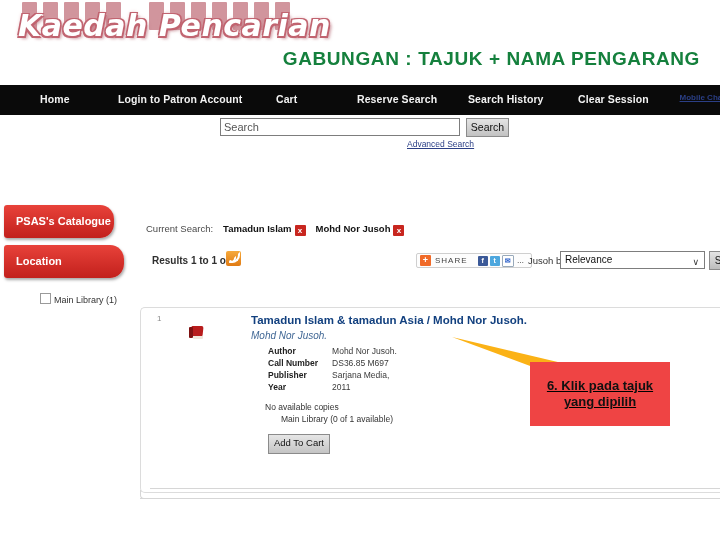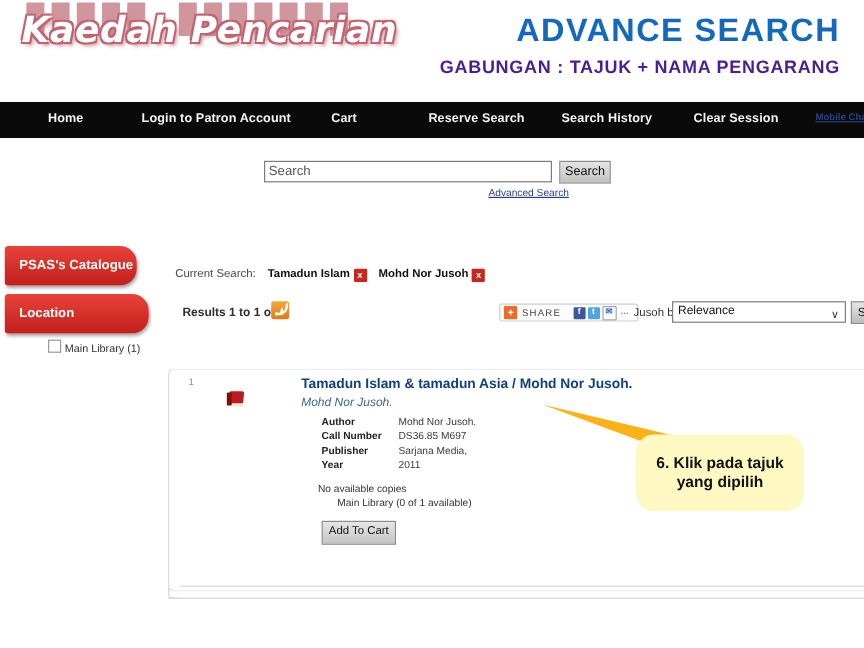--- a/index.html
+++ b/index.html
@@ -80,23 +80,23 @@
     font-weight: bold;
     color: #1569bd;
     letter-spacing: 1.2px;
     white-space: nowrap;
     text-align: right;
   }
   .title-sub {
     position: absolute;
     right: 20px;
     top: 48px;
-    font-size: 15px;
-    font-weight: bold;
-    color: #4c1d95;
+    font-size: 19px;
+    font-weight: bold;
+    color: #15803d;
     letter-spacing: .6px;
     white-space: nowrap;
     text-align: right;
   }
 
   
   .webshot {
     position: absolute;
     left: 0;
     top: 85px;
@@ -130,21 +130,21 @@
     font-size: 8px;
     font-weight: bold;
     color: #2b3f86;
     text-decoration: underline;
     white-space: nowrap;
   }
 
   
   .search-row {
     position: absolute;
-    left: 0; top: 46px;
+    left: 0; top: 30px;
     width: 656px;
     height: 38px;
   }
   .search-input {
     position: absolute;
     left: 220px;
     top: 3px;
     width: 240px;
     height: 18px;
     border: 1px solid #7d7d7d;
@@ -195,21 +195,21 @@
     padding-left: 12px;
     box-sizing: border-box;
     white-space: nowrap;
   }
   #facet-catalogue { left: 4px; top: 120px; width: 110px; }
   #facet-location  { left: 4px; top: 160px; width: 120px; }
 
   .facet-check-row {
     position: absolute;
     left: 12px;
-    top: 198px;
+    top: 208px;
     font-size: 9px;
     color: #333;
     white-space: nowrap;
     padding-left: 28px;
   }
   .facet-check-row .cb {
     display: inline-block;
     width: 9px; height: 9px;
     border: 1px solid #9a9a9a;
     background: #fff;
@@ -517,26 +517,27 @@
     border-radius: 0 0 0 4px;
   }
 
   
   .callout {
     position: absolute;
     left: 530px;
     top: 362px;
     width: 140px;
     height: 64px;
-    background: #fef9c3;
-    border-radius: 15px;
+    background: #ef4444;
+    border-radius: 0;
     z-index: 40;
     display: flex;
     align-items: center;
     justify-content: center;
+    text-decoration: underline;
   }
   .callout-text {
     font-size: 13px;
     font-weight: bold;
     color: #111111;
     text-align: center;
     line-height: 1.25;
     padding: 0 6px;
   }
   .callout-tail {
@@ -565,21 +566,20 @@
       <span class="bar"></span>
       <span class="bar"></span>
       <span class="bar"></span>
       <span class="bar"></span>
       <span class="bar"></span>
       <span class="bar"></span>
     </div>
     <div class="wordart-text">Kaedah Pencarian</div>
   </div>
 
-  <div class="title-main">ADVANCE SEARCH</div>
   <div class="title-sub">GABUNGAN : TAJUK + NAMA PENGARANG</div>
 </div>
 
 <div class="webshot">
 
   <div class="navbar">
     <div class="nav-item" style="left:40px">Home</div>
     <div class="nav-item" style="left:118px">Login to Patron Account</div>
     <div class="nav-item" style="left:276px">Cart</div>
     <div class="nav-item" style="left:357px">Reserve Search</div>

